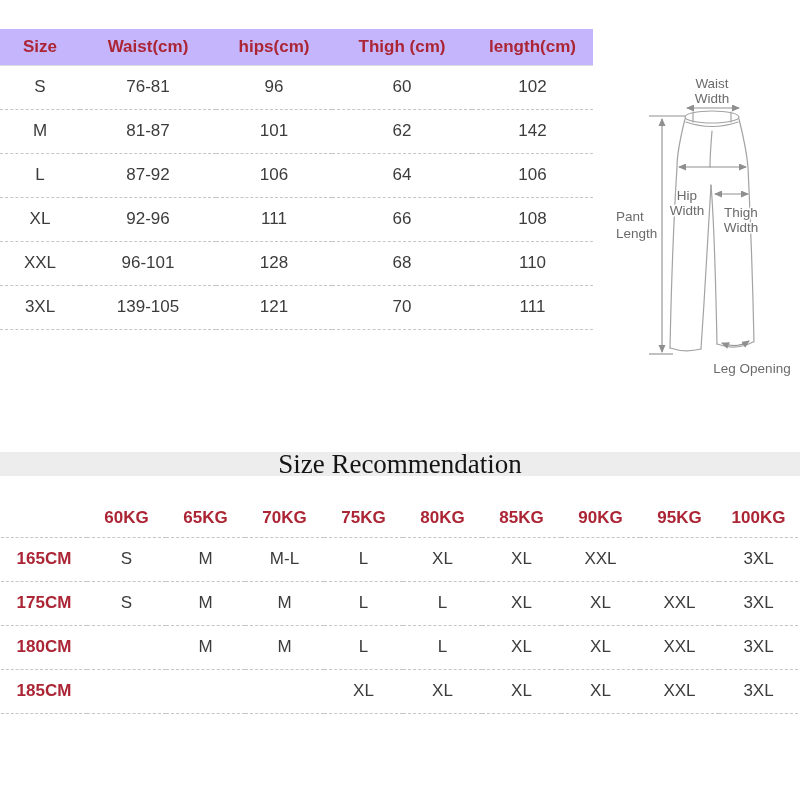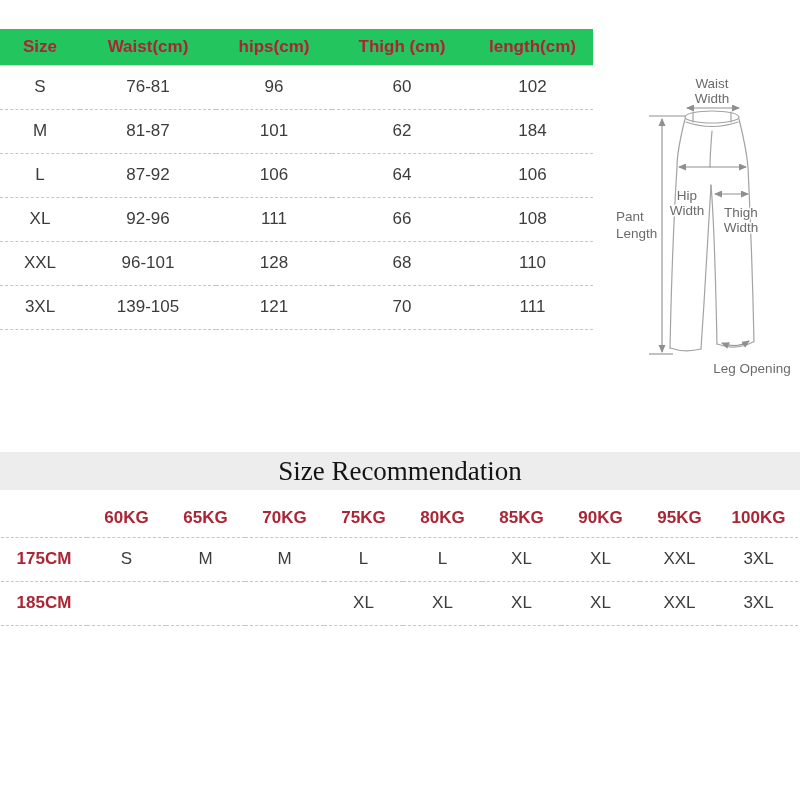--- a/index.html
+++ b/index.html
@@ -5,41 +5,41 @@
   html,body{margin:0;padding:0;}
   body{
     width:800px;height:800px;background:#ffffff;position:relative;overflow:hidden;
     font-family:"Liberation Sans",sans-serif;
   }
   
   .size-table{
     position:absolute;left:0;top:29px;width:593px;
     border-collapse:collapse;table-layout:fixed;
   }
-  .size-table thead tr{height:36px;background:#22c55e;}
+  .size-table thead tr{height:36px;background:#c4b5fd;}
   .size-table thead th{
     font-size:17px;font-weight:bold;color:#ab2535;text-align:center;vertical-align:middle;
     padding:0;border-bottom:1px solid #dcdcdc;
   }
   .size-table tbody tr{height:44px;border-bottom:1px dashed #c6c6c6;}
   .size-table tbody td{
     font-size:17px;color:#3c3c3c;text-align:center;vertical-align:middle;padding:0;
   }
   
   .diagram{position:absolute;left:600px;top:55px;}
   .pline{fill:none;stroke:#a3a3a3;stroke-width:1.2;stroke-linecap:round;}
   .mline{fill:none;stroke:#8f8f8f;stroke-width:1.1;}
   .dlabel{
     font-family:"Liberation Sans",sans-serif;font-size:13.5px;fill:#6b6b6b;
     text-anchor:middle;paint-order:stroke;stroke:#ffffff;stroke-width:3px;stroke-linejoin:round;
   }
   .dlabel.start{text-anchor:start;}
   
   .rec-band{
-    position:absolute;left:0;top:452px;width:800px;height:38px;background:#ededed;
+    position:absolute;left:0;top:452px;width:800px;height:24px;background:#ededed;
     display:flex;align-items:center;justify-content:center;
   }
   .rec-title{font-family:"Liberation Serif",serif;font-size:27px;color:#141414;}
   .rec-table{
     position:absolute;left:1px;top:500px;width:797px;
     border-collapse:collapse;table-layout:fixed;
   }
   .rec-table thead tr{height:37px;border-bottom:1px dashed #c6c6c6;}
   .rec-table thead th{
     font-size:17px;font-weight:bold;color:#ab2535;text-align:center;vertical-align:middle;padding:0;
@@ -80,21 +80,21 @@
         <td>76-81</td>
         <td>96</td>
         <td>60</td>
         <td>102</td>
       </tr>
       <tr>
         <td>M</td>
         <td>81-87</td>
         <td>101</td>
         <td>62</td>
-        <td>184</td>
+        <td>142</td>
       </tr>
       <tr>
         <td>L</td>
         <td>87-92</td>
         <td>106</td>
         <td>64</td>
         <td>106</td>
       </tr>
       <tr>
         <td>XL</td>
@@ -189,32 +189,56 @@
         <th>75KG</th>
         <th>80KG</th>
         <th>85KG</th>
         <th>90KG</th>
         <th>95KG</th>
         <th>100KG</th>
       </tr>
     </thead>
     <tbody>
       <tr>
+        <th>165CM</th>
+        <td>S</td>
+        <td>M</td>
+        <td>M-L</td>
+        <td>L</td>
+        <td>XL</td>
+        <td>XL</td>
+        <td>XXL</td>
+        <td></td>
+        <td>3XL</td>
+      </tr>
+      <tr>
         <th>175CM</th>
         <td>S</td>
         <td>M</td>
         <td>M</td>
         <td>L</td>
         <td>L</td>
         <td>XL</td>
         <td>XL</td>
         <td>XXL</td>
         <td>3XL</td>
       </tr>
       <tr>
+        <th>180CM</th>
+        <td></td>
+        <td>M</td>
+        <td>M</td>
+        <td>L</td>
+        <td>L</td>
+        <td>XL</td>
+        <td>XL</td>
+        <td>XXL</td>
+        <td>3XL</td>
+      </tr>
+      <tr>
         <th>185CM</th>
         <td></td>
         <td></td>
         <td></td>
         <td>XL</td>
         <td>XL</td>
         <td>XL</td>
         <td>XL</td>
         <td>XXL</td>
         <td>3XL</td>

